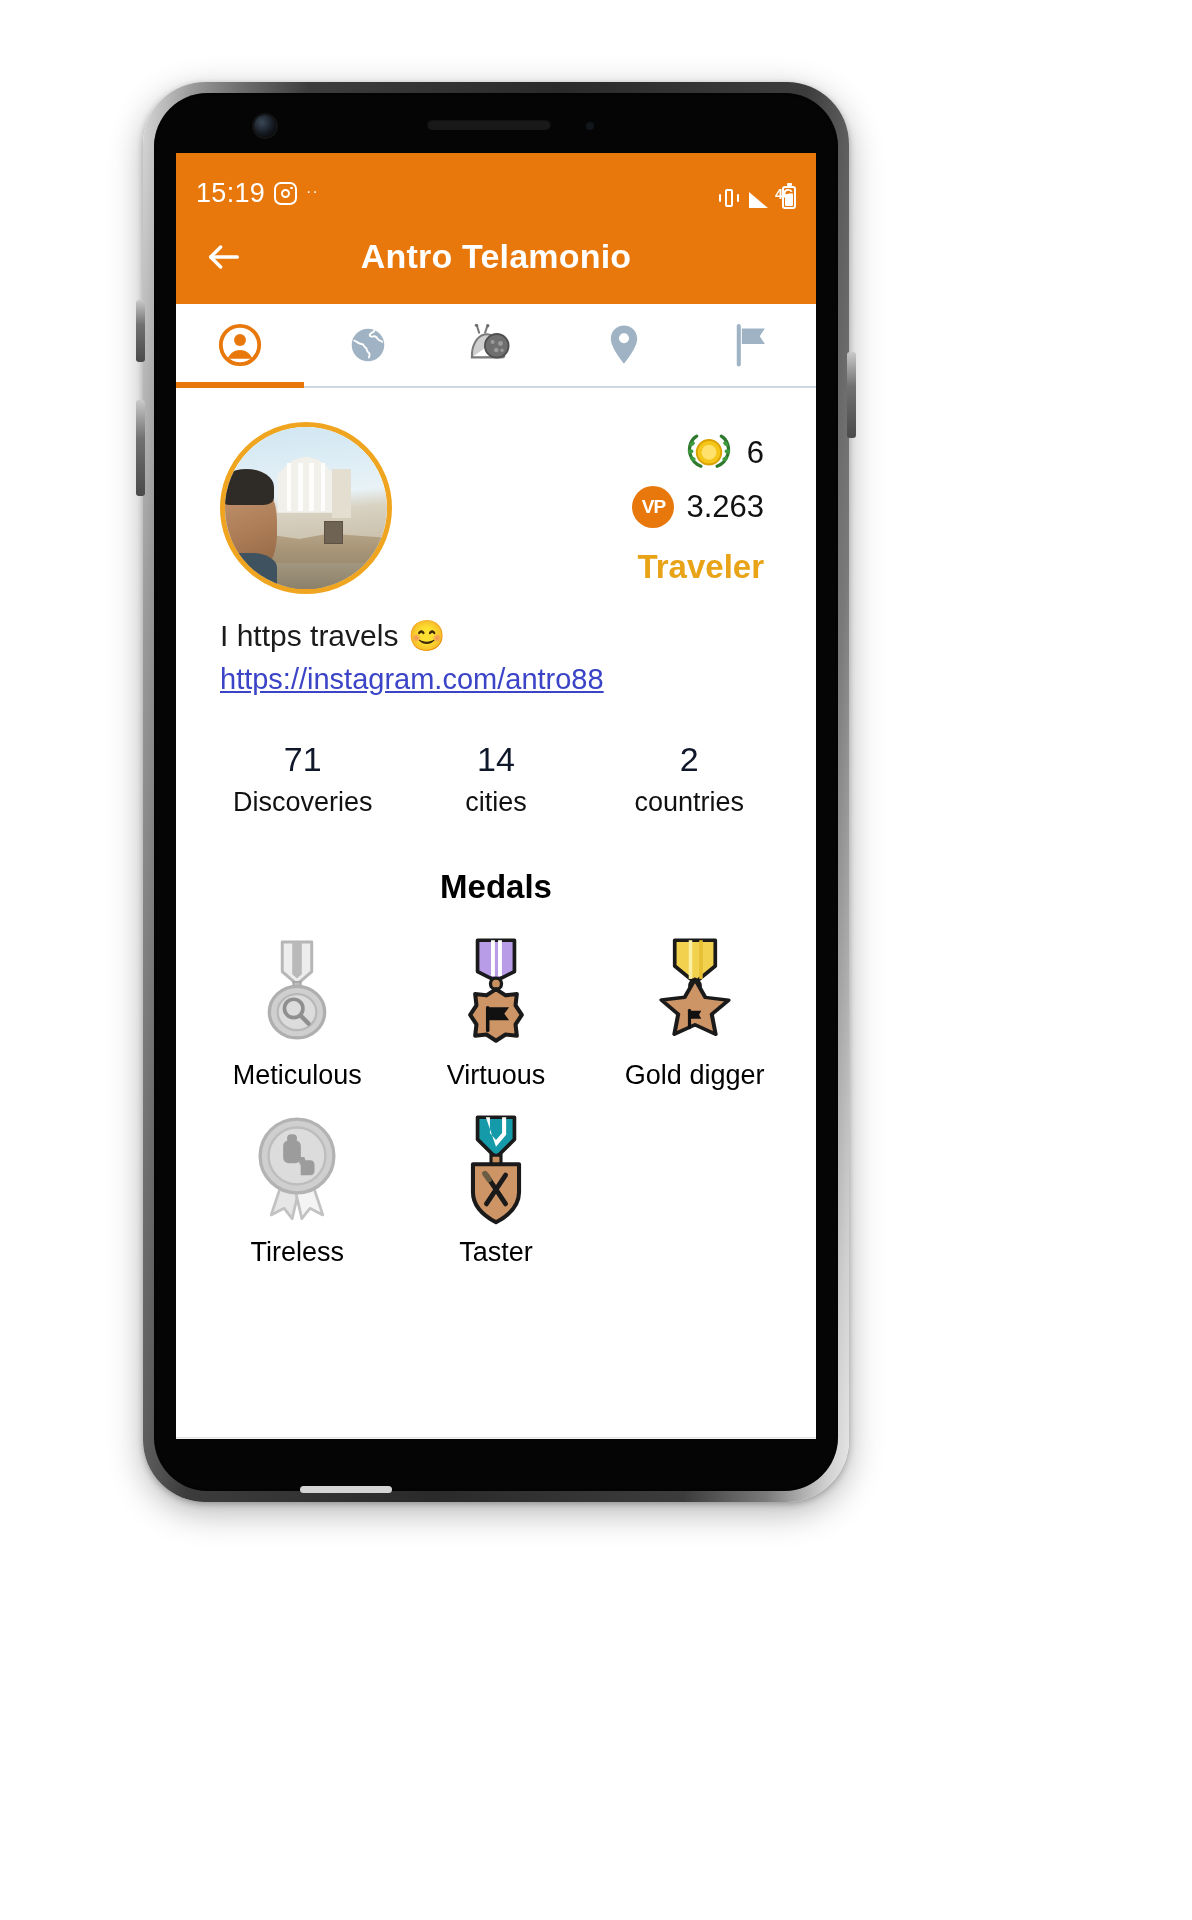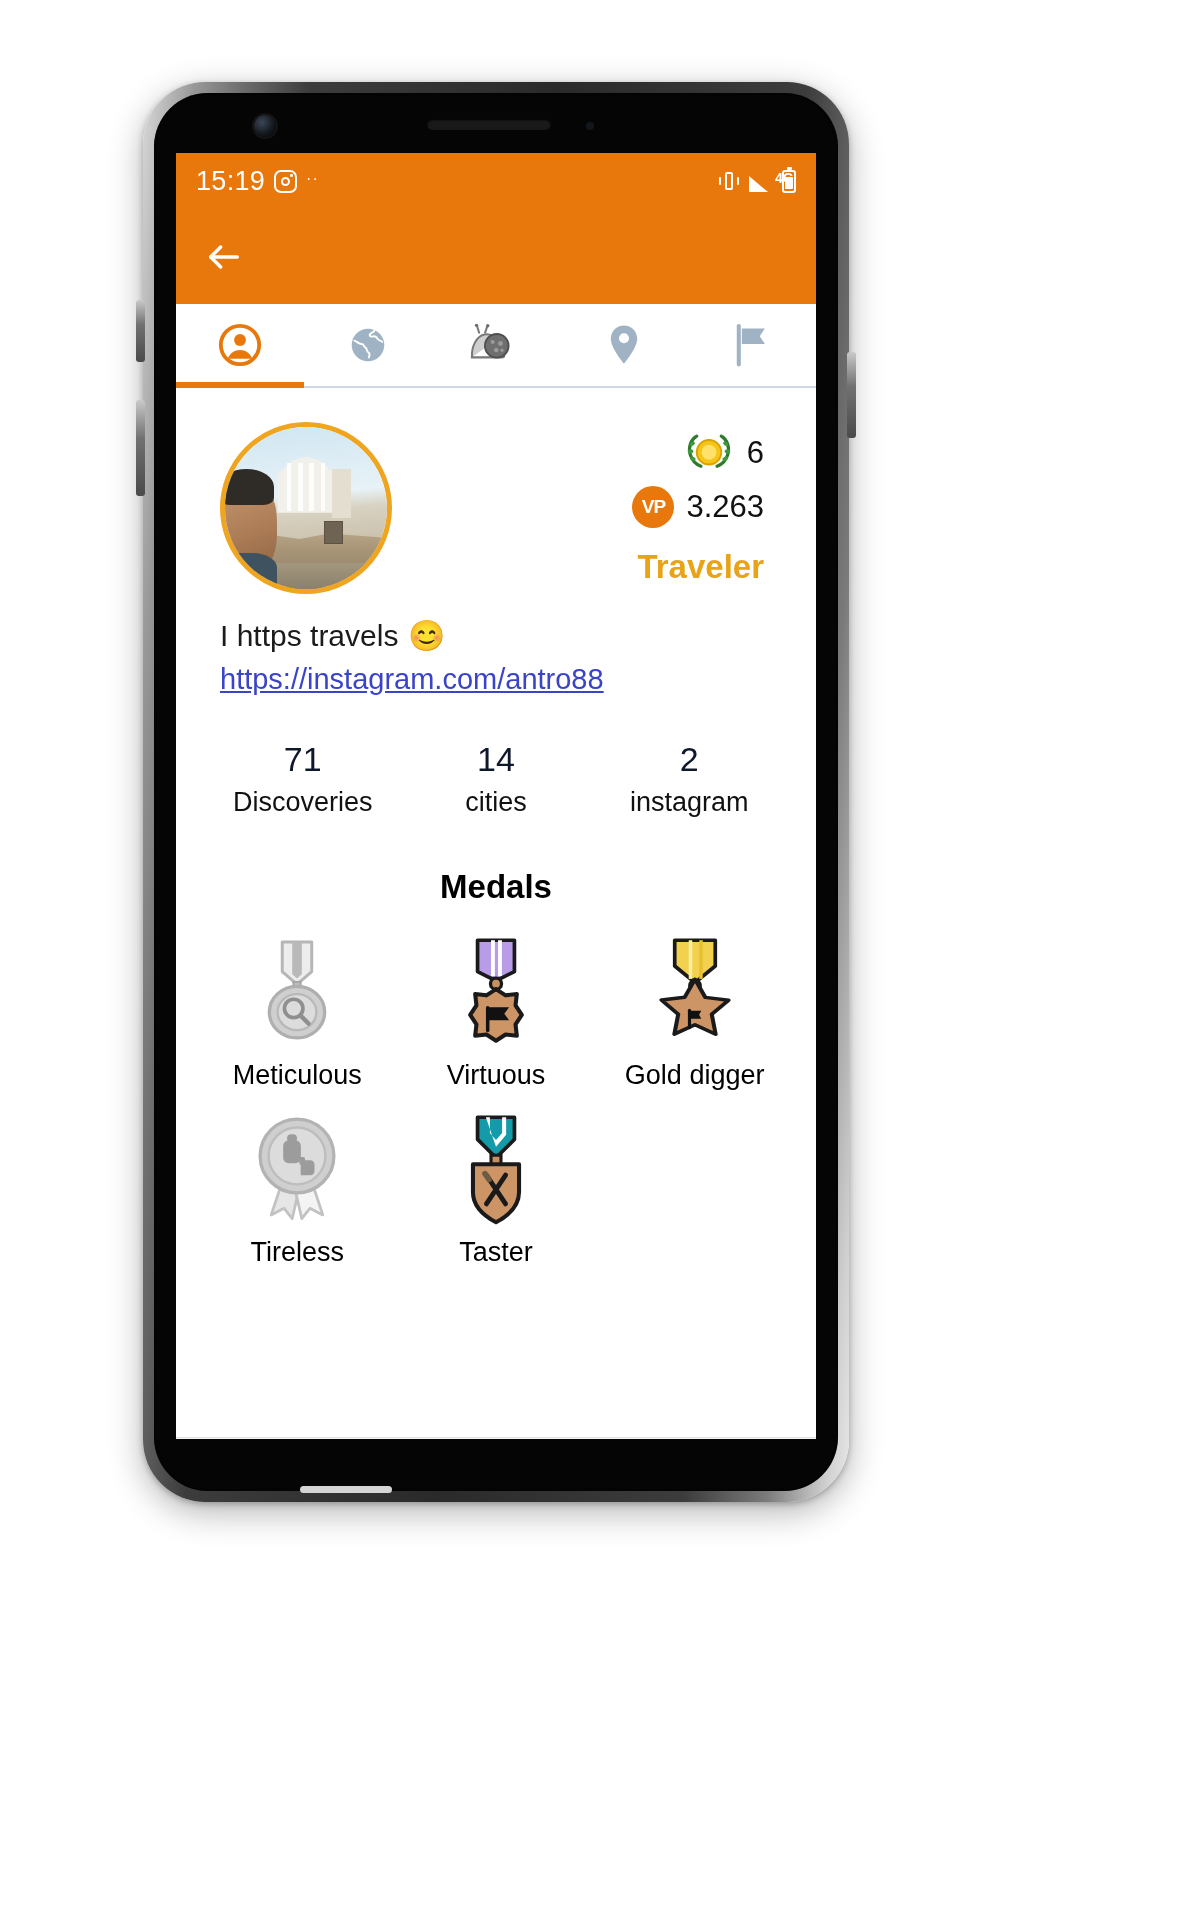--- a/index.html
+++ b/index.html
@@ -42,21 +42,21 @@
   .btn-v2{left:136px;top:400px;width:9px;height:96px;}
   .btn-p{left:847px;top:352px;width:9px;height:86px;}
   
   .chin-line{
     position:absolute;left:300px;top:1486px;width:92px;height:7px;border-radius:4px;background:#d5d5d5;
   }
 
   
   .statusbar{
     position:relative;height:56px;background:#E8780C;color:#fff;
-    display:flex;align-items:center;padding:14px 20px;box-sizing:border-box;
+    display:flex;align-items:flex-end;padding:0 20px;box-sizing:border-box;
   }
   .sb-left{display:flex;align-items:center;gap:9px;}
   .sb-time{font-size:27px;font-weight:400;letter-spacing:.3px;}
   .sb-right{margin-left:auto;display:flex;align-items:center;gap:9px;}
   .ig-icon{width:23px;height:23px;border:2.4px solid #fff;border-radius:7px;position:relative;box-sizing:border-box;}
   .ig-icon::before{content:"";position:absolute;left:50%;top:50%;width:9px;height:9px;margin:-4.5px 0 0 -4.5px;border:2.2px solid #fff;border-radius:50%;box-sizing:border-box;}
   .ig-icon::after{content:"";position:absolute;right:2.5px;top:2.5px;width:2.6px;height:2.6px;border-radius:50%;background:#fff;}
   .sb-dots{font-size:16px;opacity:.95;letter-spacing:1px;line-height:1;margin-top:-4px;}
   .vib-icon{position:relative;width:22px;height:22px;}
   .vib-icon .body{position:absolute;left:7px;top:2px;width:8px;height:18px;border:2.3px solid #fff;border-radius:2px;box-sizing:border-box;}
@@ -168,20 +168,21 @@
           </div>
         </div>
 
         <div class="appbar">
           <div class="back-arrow">
             <svg width="40" height="40" viewBox="0 0 24 24" fill="none" stroke="#ffffff" stroke-width="2" stroke-linecap="round" stroke-linejoin="round">
               <line x1="20" y1="12" x2="4" y2="12"></line>
                 <polyline points="10,18 4,12 10,6"></polyline>
             </svg>
           </div>
+          <div class="appbar-title">Antro Telamonio</div>
         </div>
 
         <div class="tabs">
           <div class="tab">
             <svg width="46" height="46" viewBox="0 0 24 24">
               <circle cx="12" cy="12" r="10" fill="none" stroke="#E8780C" stroke-width="2"></circle>
               <circle cx="12" cy="9.4" r="3.1" fill="#E8780C"></circle>
               <path d="M5.6 19.2c1.1-3.1 3.6-4.6 6.4-4.6s5.3 1.5 6.4 4.6" fill="#E8780C"></path>
             </svg>
           </div>
@@ -276,21 +277,21 @@
             <div class="stat">
               <div class="stat-num">71</div>
               <div class="stat-lbl">Discoveries</div>
             </div>
             <div class="stat">
               <div class="stat-num">14</div>
               <div class="stat-lbl">cities</div>
             </div>
             <div class="stat">
               <div class="stat-num">2</div>
-              <div class="stat-lbl">instagram</div>
+              <div class="stat-lbl">countries</div>
             </div>
           </div>
 
           <div class="medals-title">Medals</div>
 
           <div class="medal-grid">
 
             <div class="medal">
               <div class="medal-ico">
                 <svg width="118" height="118" viewBox="0 0 64 64">

